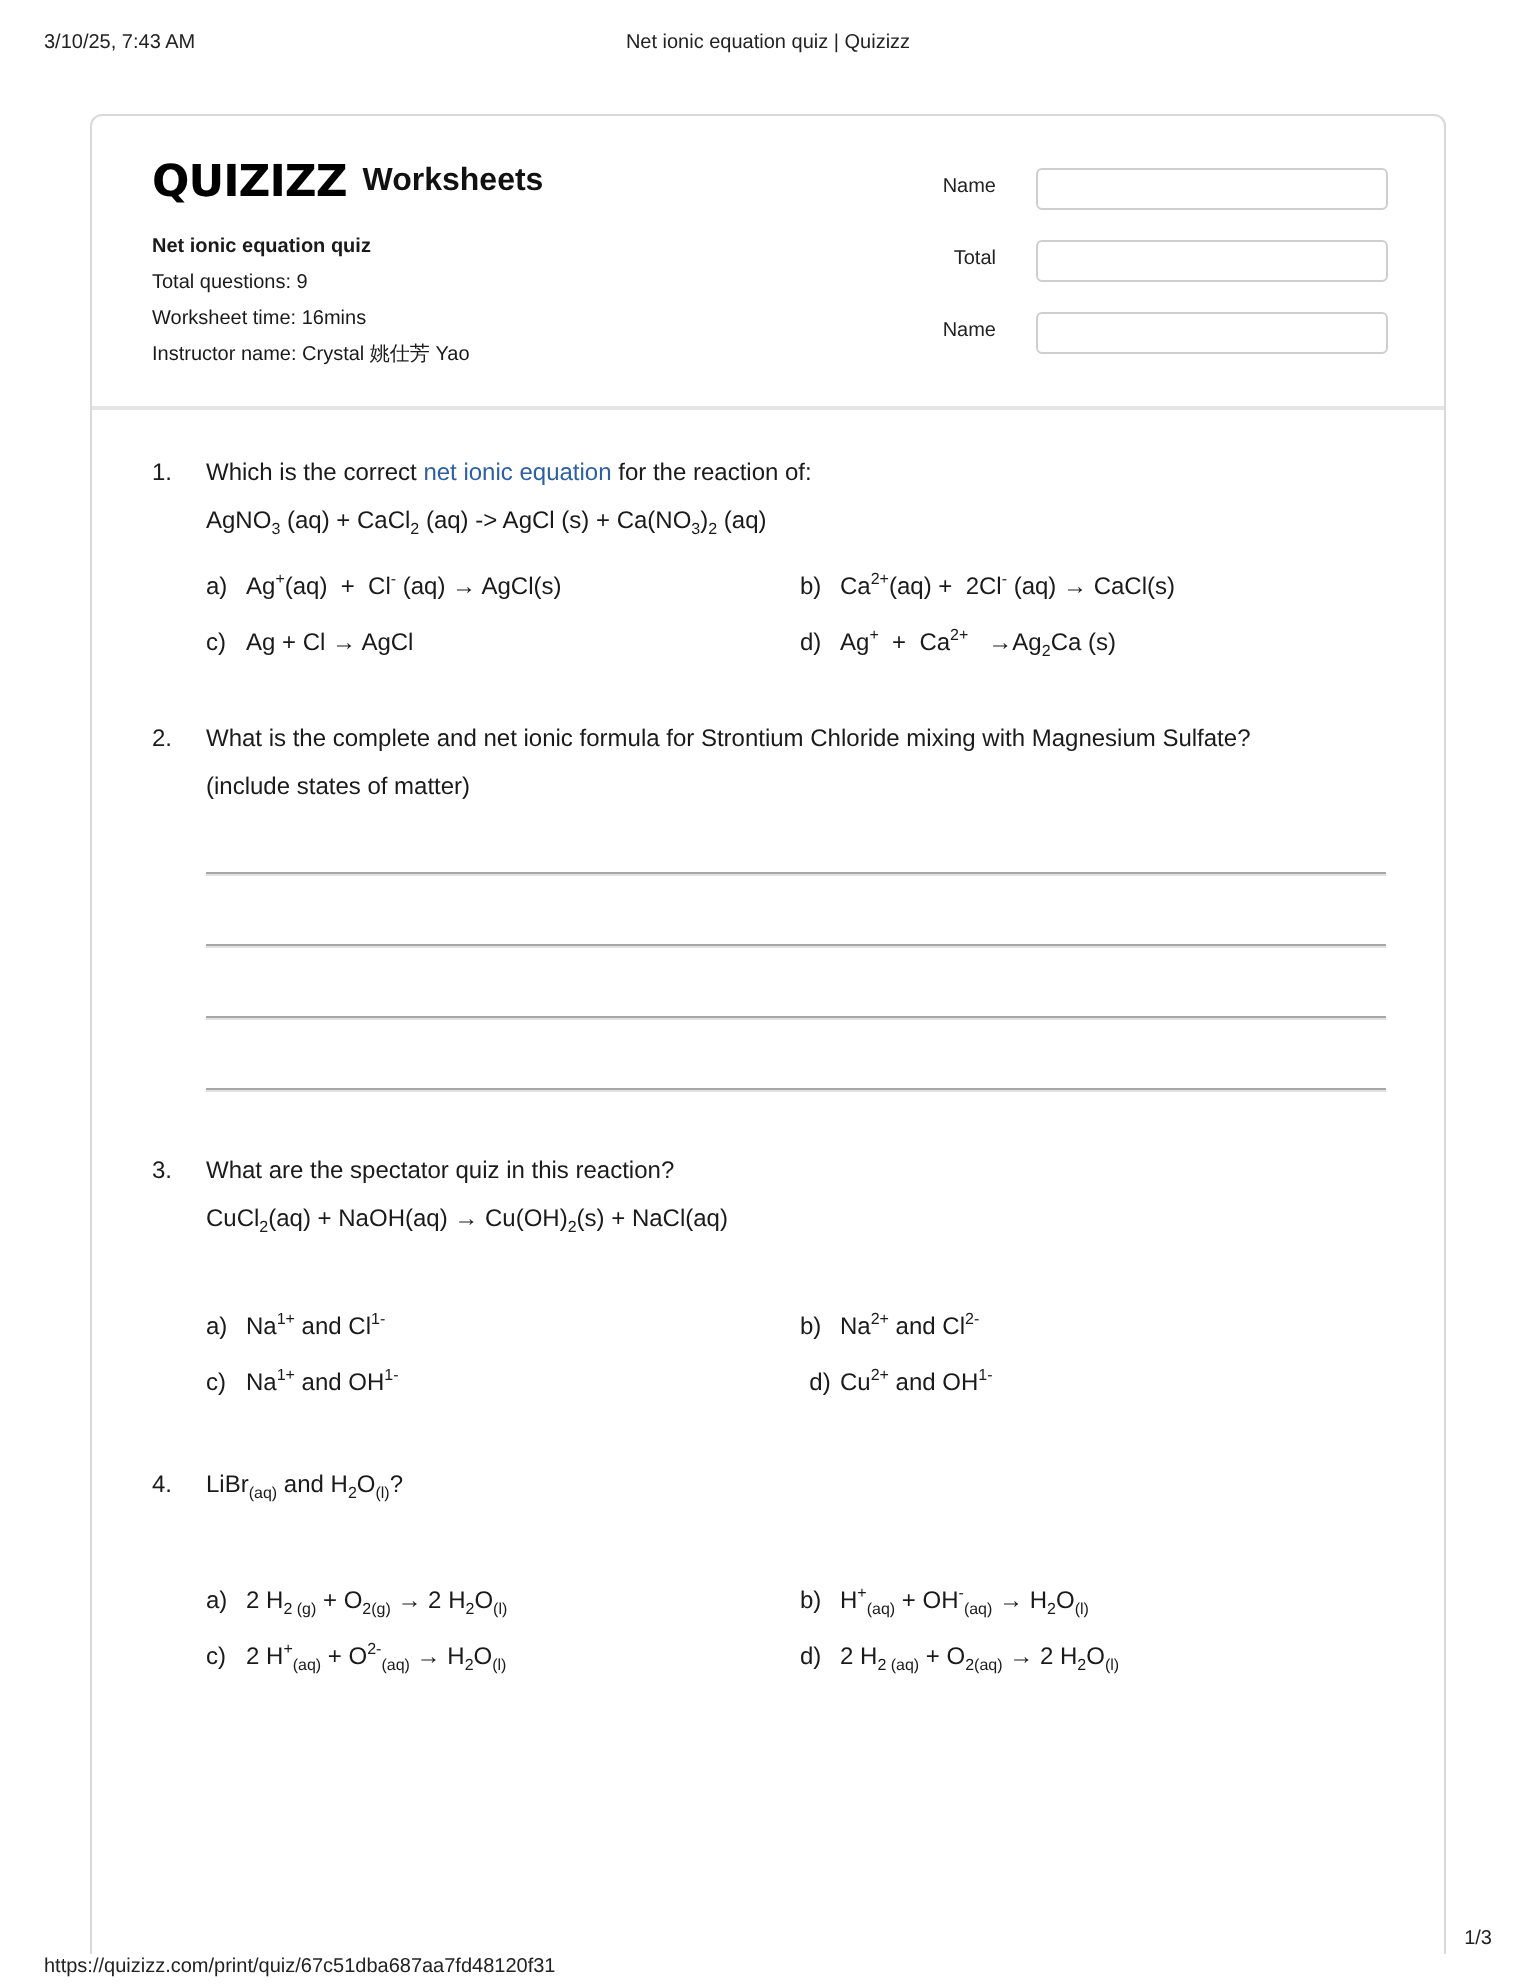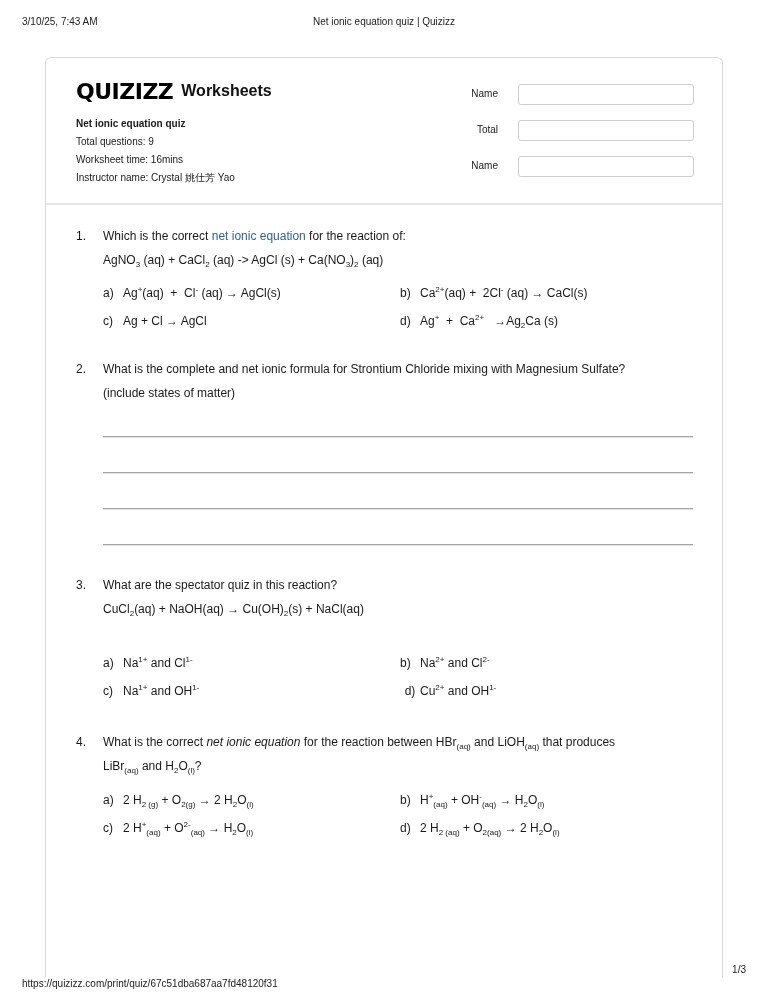--- a/index.html
+++ b/index.html
@@ -138,21 +138,20 @@
   <div class="opts" style="top:596px; left:57px;">
     <div class="opt col-a" style="top:0;"><span class="lbl">a)</span><span>Na<sup>1+</sup> and Cl<sup>1-</sup></span></div>
     <div class="opt col-b" style="top:0;"><span class="lbl">b)</span><span>Na<sup>2+</sup> and Cl<sup>2-</sup></span></div>
     <div class="opt col-a" style="top:28px;"><span class="lbl">c)</span><span>Na<sup>1+</sup> and OH<sup>1-</sup></span></div>
     <div class="opt col-b" style="top:28px;text-align:center;"><span class="lbl">d)</span><span>Cu<sup>2+</sup> and OH<sup>1-</sup></span></div>
   </div>
 
   <div class="q" style="top:675px;">
     <span class="q-num">4.</span>
     <div class="q-body">
-      <div class="q-line"><span>What is the correct </span><em>net ionic equation</em><span> for the reaction between HBr<sub>(aq)</sub> and LiOH<sub>(aq)</sub> that produces</span></div>
       <div class="q-line">LiBr<sub>(aq)</sub> and H<sub>2</sub>O<sub>(l)</sub>?</div>
     </div>
   </div>
   <div class="opts" style="top:733px; left:57px;">
     <div class="opt col-a" style="top:0;"><span class="lbl">a)</span><span>2 H<sub>2 (g)</sub> + O<sub>2(g)</sub> → 2 H<sub>2</sub>O<sub>(l)</sub></span></div>
     <div class="opt col-b" style="top:0;"><span class="lbl">b)</span><span>H<sup>+</sup><sub>(aq)</sub> + OH<sup>-</sup><sub>(aq)</sub> → H<sub>2</sub>O<sub>(l)</sub></span></div>
     <div class="opt col-a" style="top:28px;"><span class="lbl">c)</span><span>2 H<sup>+</sup><sub>(aq)</sub> + O<sup>2-</sup><sub>(aq)</sub> → H<sub>2</sub>O<sub>(l)</sub></span></div>
     <div class="opt col-b" style="top:28px;"><span class="lbl">d)</span><span>2 H<sub>2 (aq)</sub> + O<sub>2(aq)</sub> → 2 H<sub>2</sub>O<sub>(l)</sub></span></div>
   </div>
 </div>

